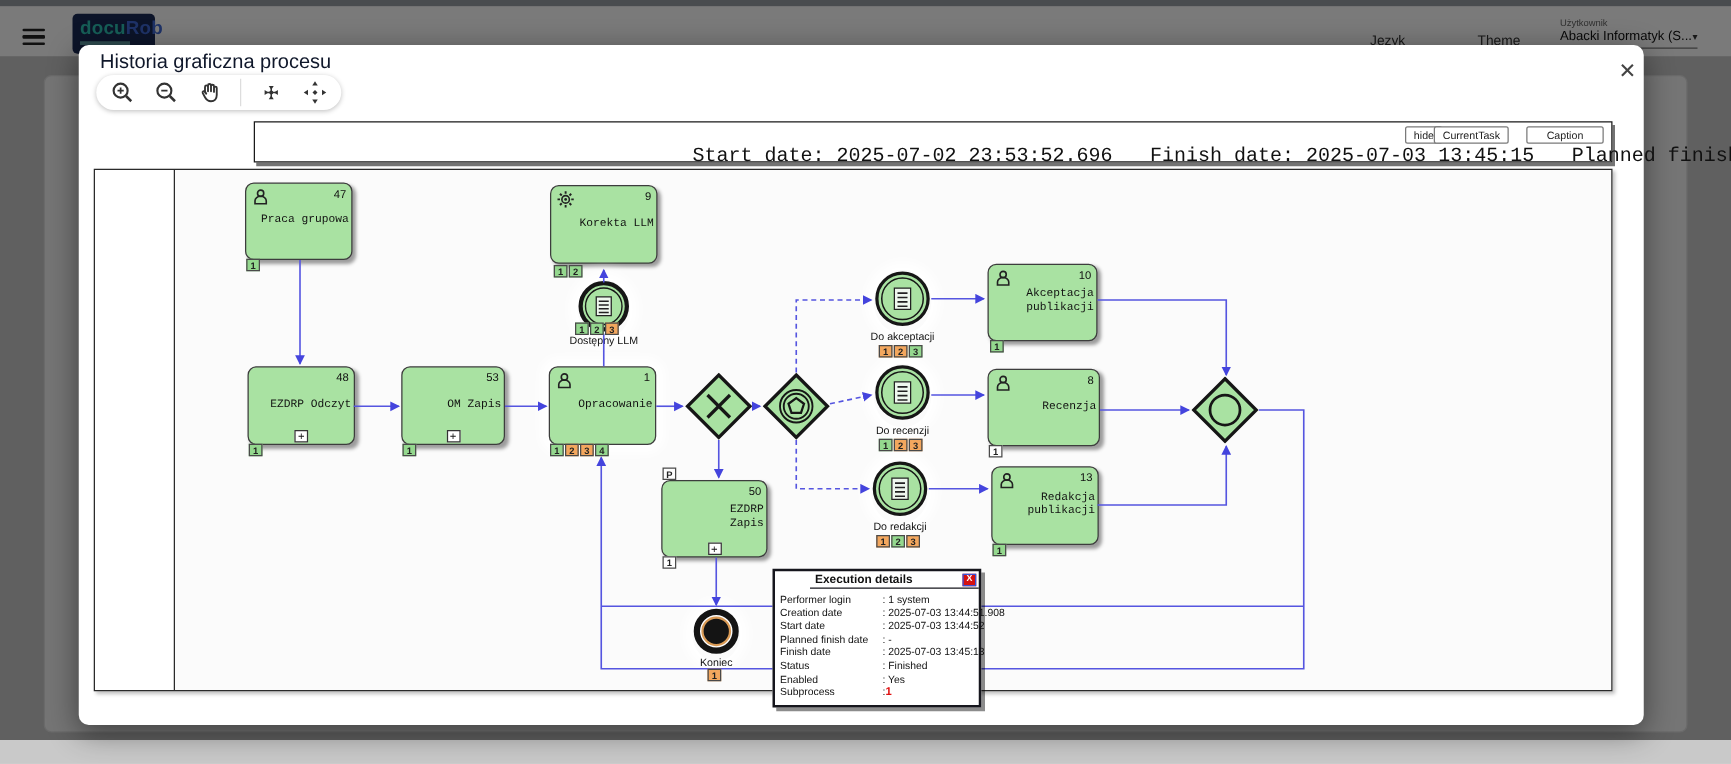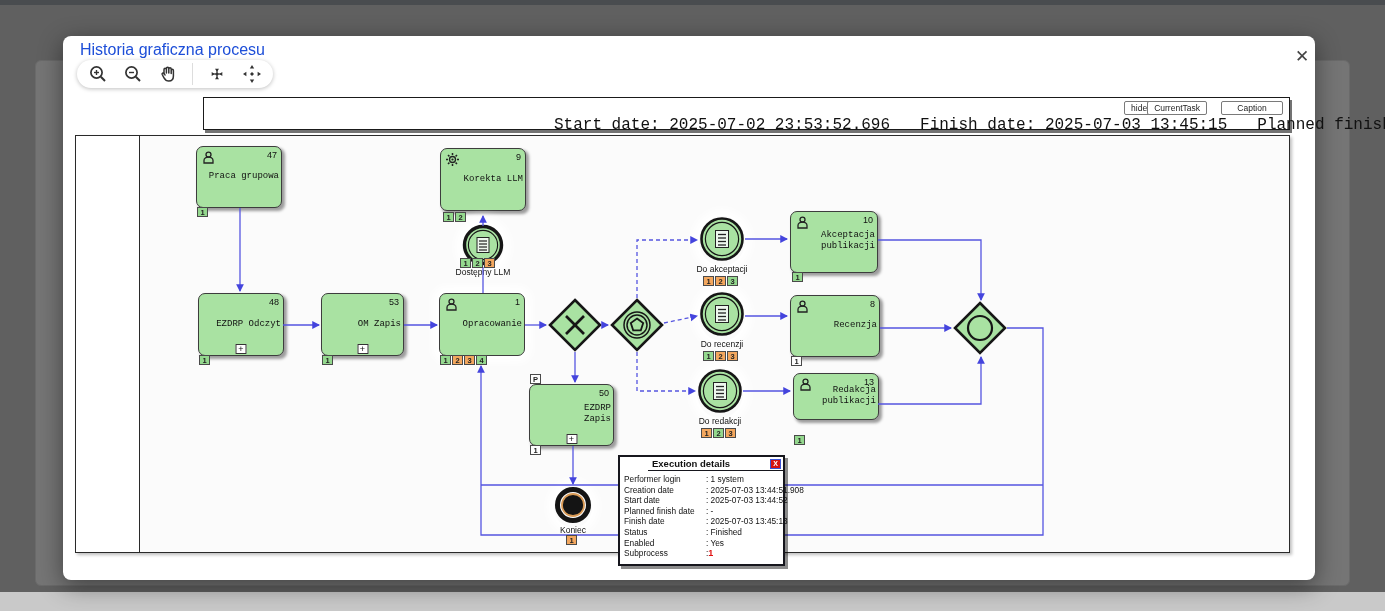--- a/index.html
+++ b/index.html
@@ -27,21 +27,21 @@
   #user-block .uname { font-size:10.5px; color:#111; white-space:nowrap; }
   #user-block .caret { font-size:8px; color:#333; position:absolute; right:0; top:11px; }
   #content-card { position:absolute; left:35px; top:60px; right:35px; bottom:25px;
     background:#f4f4f4; border-radius:6px; border:1px solid #ddd; }
 
   
   #overlay { position:absolute; left:0; top:0; width:100%; height:592px;
     background:rgba(0,0,0,0.52); z-index:5; }
   #modal { position:absolute; left:63px; top:36px; width:1252px; height:544px; background:#fff;
     border-radius:8px; box-shadow:0 6px 24px rgba(0,0,0,.45); z-index:10; }
-  #modal-title { position:absolute; left:17px; top:5px; font-size:16px; color:#1d4ed8; }
+  #modal-title { position:absolute; left:17px; top:5px; font-size:16px; color:#0f172a; }
   #modal-close { position:absolute; left:1228px; top:10px; width:22px; height:22px; font-size:17px;
     color:#444; text-align:center; line-height:22px; cursor:pointer; }
   #toolbar { position:absolute; left:14px; top:24px; display:flex; align-items:center; gap:13px;
     background:#fff; border-radius:16px; padding:3px 10px; box-shadow:0 1px 4px rgba(0,0,0,.25); }
   .tool-btn { width:22px; height:22px; display:flex; align-items:center; justify-content:center; cursor:pointer; }
   #toolbar .sep { width:1px; height:22px; background:#ddd; }
 
   
   #dheader { position:absolute; left:140px; top:61px; width:1087px; height:33px; background:#fff;
     border:1px solid #1a1a1a; box-shadow:2px 3px 0 rgba(0,0,0,.55); }
@@ -91,20 +91,38 @@
   .prow { display:flex; font-size:8.3px; color:#111; line-height:1.28; }
   .prow .pl { width:82px; flex:none; }
   .prow .pv { white-space:nowrap; }
   .red { color:#e01010; font-weight:bold; font-size:9px; }
 </style>
 </head>
 <body>
 
 <div id="page">
   <div id="top-strip"></div>
+  <div id="app-bar">
+    <div id="hamburger">
+      <span></span>
+        <span></span>
+        <span></span>
+    </div>
+    <div id="logo">
+      <span class="l1"><span class="docu">docu</span><span class="rob">Rob</span></span>
+      <div class="tagline"></div>
+    </div>
+    <div class="bar-dd" id="lang-dd">Język</div>
+    <div class="bar-dd" id="theme-dd">Theme</div>
+    <div id="user-block">
+      <div class="ulabel">Użytkownik</div>
+      <div class="uname">Abacki Informatyk (S...</div>
+      <div class="caret">▾</div>
+    </div>
+  </div>
   <div id="content-card"></div>
 </div>
 
 <div id="overlay"></div>
 
 <div id="modal">
   <div id="modal-title">Historia graficzna procesu</div>
   <div id="modal-close">✕</div>
 
   <div id="toolbar">
@@ -283,21 +301,21 @@
         <circle cx="7.5" cy="4.6" r="2.5" fill="none" stroke="#222" stroke-width="1.3"></circle>
         <path d="M3 13 v-2.5 a4.5 3.5 0 0 1 9 0 V13 Z" fill="none" stroke="#222" stroke-width="1.3"></path>
       </svg>
     <span class="num">8</span>
     <div class="tlabel">Recenzja</div>
   </div>
   <div class="badges" style="left:728px;top:320px">
     <span class="badge w">1</span>
   </div>
 
-  <div class="task" style="left:730px;top:337px;height:47px">
+  <div class="task" style="left:730px;top:337px;height:63px">
     <svg class="ticon" width="15" height="15" viewBox="0 0 15 15">
         <circle cx="7.5" cy="4.6" r="2.5" fill="none" stroke="#222" stroke-width="1.3"></circle>
         <path d="M3 13 v-2.5 a4.5 3.5 0 0 1 9 0 V13 Z" fill="none" stroke="#222" stroke-width="1.3"></path>
       </svg>
     <span class="num">13</span>
     <div class="tlabel">Redakcja publikacji</div>
   </div>
   <div class="badges" style="left:731px;top:399px">
     <span class="badge g">1</span>
   </div>

